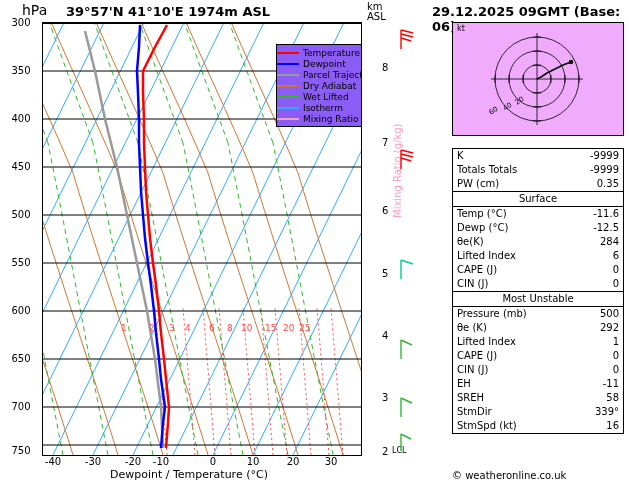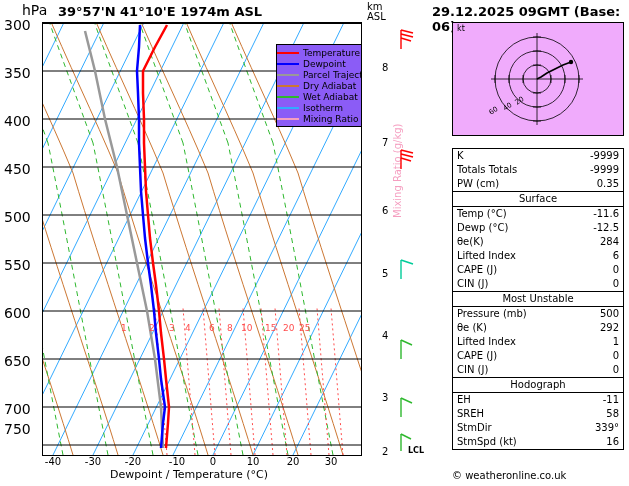--- a/index.html
+++ b/index.html
@@ -1,27 +1,27 @@
 <!DOCTYPE html>
 <html><head>
 <meta charset="utf-8">
 <style>
   html,body{margin:0;padding:0;}
   body{width:629px;height:486px;background:#ffffff;font-family:"DejaVu Sans",sans-serif;position:relative;overflow:hidden;}
   .abs{position:absolute;}
   
   #hpa-label{left:22px;top:2px;font-size:14px;color:#000;}
-  #station-title{left:58px;top:4px;font-size:13px;font-weight:bold;color:#000;}
+  #station-title{left:66px;top:4px;font-size:13px;font-weight:bold;color:#000;}
   #km-label{left:367px;top:2px;font-size:10px;color:#000;line-height:10px;}
   #date-title{left:432px;top:4px;font-size:13px;font-weight:bold;color:#000;}
   
   #plot{left:42px;top:22px;width:318px;height:432px;border:1px solid #000;overflow:hidden;background:#fff;}
   #plot svg{display:block;}
   
-  .ylab{position:absolute;font-size:14px;color:#000;text-align:left;width:34px;}
+  .ylab{position:absolute;font-size:10px;color:#000;text-align:center;width:34px;}
   .xlab{position:absolute;font-size:10px;color:#000;text-align:center;width:34px;}
   #xaxis-title{left:110px;top:468px;font-size:11px;color:#000;}
   
   .kmlab{position:absolute;font-size:10px;color:#000;}
   
   #legend{left:233px;top:21px;width:124px;border:1px solid #000;background:#8b5cf6;padding:2px 0;}
   #legend .row{display:flex;align-items:center;height:11px;}
   #legend .sw{width:22px;height:0;border-top:2px solid #000;margin-right:4px;}
   #legend .tx{font-size:9px;color:#000;white-space:nowrap;}
   
@@ -151,21 +151,21 @@
     <div class="row">
         <span class="sw" style="border-color:#999999"></span>
         <span class="tx">Parcel Trajectory</span>
       </div>
     <div class="row">
         <span class="sw" style="border-color:#cc7733"></span>
         <span class="tx">Dry Adiabat</span>
       </div>
     <div class="row">
         <span class="sw" style="border-color:#2eb82e"></span>
-        <span class="tx">Wet Adiabat</span>
+        <span class="tx">Wet Lifted</span>
       </div>
     <div class="row">
         <span class="sw" style="border-color:#33aaff"></span>
         <span class="tx">Isotherm</span>
       </div>
     <div class="row">
         <span class="sw" style="border-color:#f59ec0"></span>
         <span class="tx">Mixing Ratio</span>
       </div>
   </div>
@@ -186,40 +186,40 @@
 
 <div class="ylab" style="left:4px;top:17px;">300</div>
 <div class="ylab" style="left:4px;top:65px;">350</div>
 <div class="ylab" style="left:4px;top:113px;">400</div>
 <div class="ylab" style="left:4px;top:161px;">450</div>
 <div class="ylab" style="left:4px;top:209px;">500</div>
 <div class="ylab" style="left:4px;top:257px;">550</div>
 <div class="ylab" style="left:4px;top:305px;">600</div>
 <div class="ylab" style="left:4px;top:353px;">650</div>
 <div class="ylab" style="left:4px;top:401px;">700</div>
-<div class="ylab" style="left:4px;top:421px;">750</div>
+<div class="ylab" style="left:4px;top:445px;">750</div>
 
 <div class="xlab" style="left:36px;top:456px;">-40</div>
 <div class="xlab" style="left:76px;top:456px;">-30</div>
 <div class="xlab" style="left:116px;top:456px;">-20</div>
-<div class="xlab" style="left:160px;top:456px;">-10</div>
+<div class="xlab" style="left:144px;top:456px;">-10</div>
 <div class="xlab" style="left:196px;top:456px;">0</div>
 <div class="xlab" style="left:236px;top:456px;">10</div>
 <div class="xlab" style="left:276px;top:456px;">20</div>
 <div class="xlab" style="left:314px;top:456px;">30</div>
 <div class="abs" id="xaxis-title">Dewpoint / Temperature (°C)</div>
 
 <div class="kmlab" style="left:382px;top:62px;">8</div>
 <div class="kmlab" style="left:382px;top:137px;">7</div>
 <div class="kmlab" style="left:382px;top:205px;">6</div>
 <div class="kmlab" style="left:382px;top:268px;">5</div>
 <div class="kmlab" style="left:382px;top:330px;">4</div>
 <div class="kmlab" style="left:382px;top:392px;">3</div>
 <div class="kmlab" style="left:382px;top:446px;">2</div>
-<div class="kmlab" style="left:408px;top:446px;font-size:8px;font-weight:bold;">LCL</div>
+<div class="kmlab" style="left:392px;top:446px;font-size:8px;">LCL</div>
 <div class="abs" id="mix-label">Mixing Ratio (g/kg)</div>
 
 <div class="wb" style="left:398px;top:28px;">
   <svg width="20" height="22">
       <line x1="3" y1="21" x2="3" y2="2" stroke="#ff0000" stroke-width="1.4"></line>
       <line x1="3" y1="2" x2="15" y2="5" stroke="#ff0000" stroke-width="1.4"></line>
       <line x1="3" y1="6" x2="15" y2="9" stroke="#ff0000" stroke-width="1.4"></line>
       <line x1="3" y1="10" x2="13" y2="13" stroke="#ff0000" stroke-width="1.4"></line>
     </svg>
 </div>
@@ -343,21 +343,20 @@
     </div>
   <div class="line">
       <span>CAPE (J)</span>
       <span>0</span>
     </div>
   <div class="line">
       <span>CIN (J)</span>
       <span>0</span>
     </div>
 
-  <div class="sec">Hodograph</div>
   <div class="line">
       <span>EH</span>
       <span>-11</span>
     </div>
   <div class="line">
       <span>SREH</span>
       <span>58</span>
     </div>
   <div class="line">
       <span>StmDir</span>

